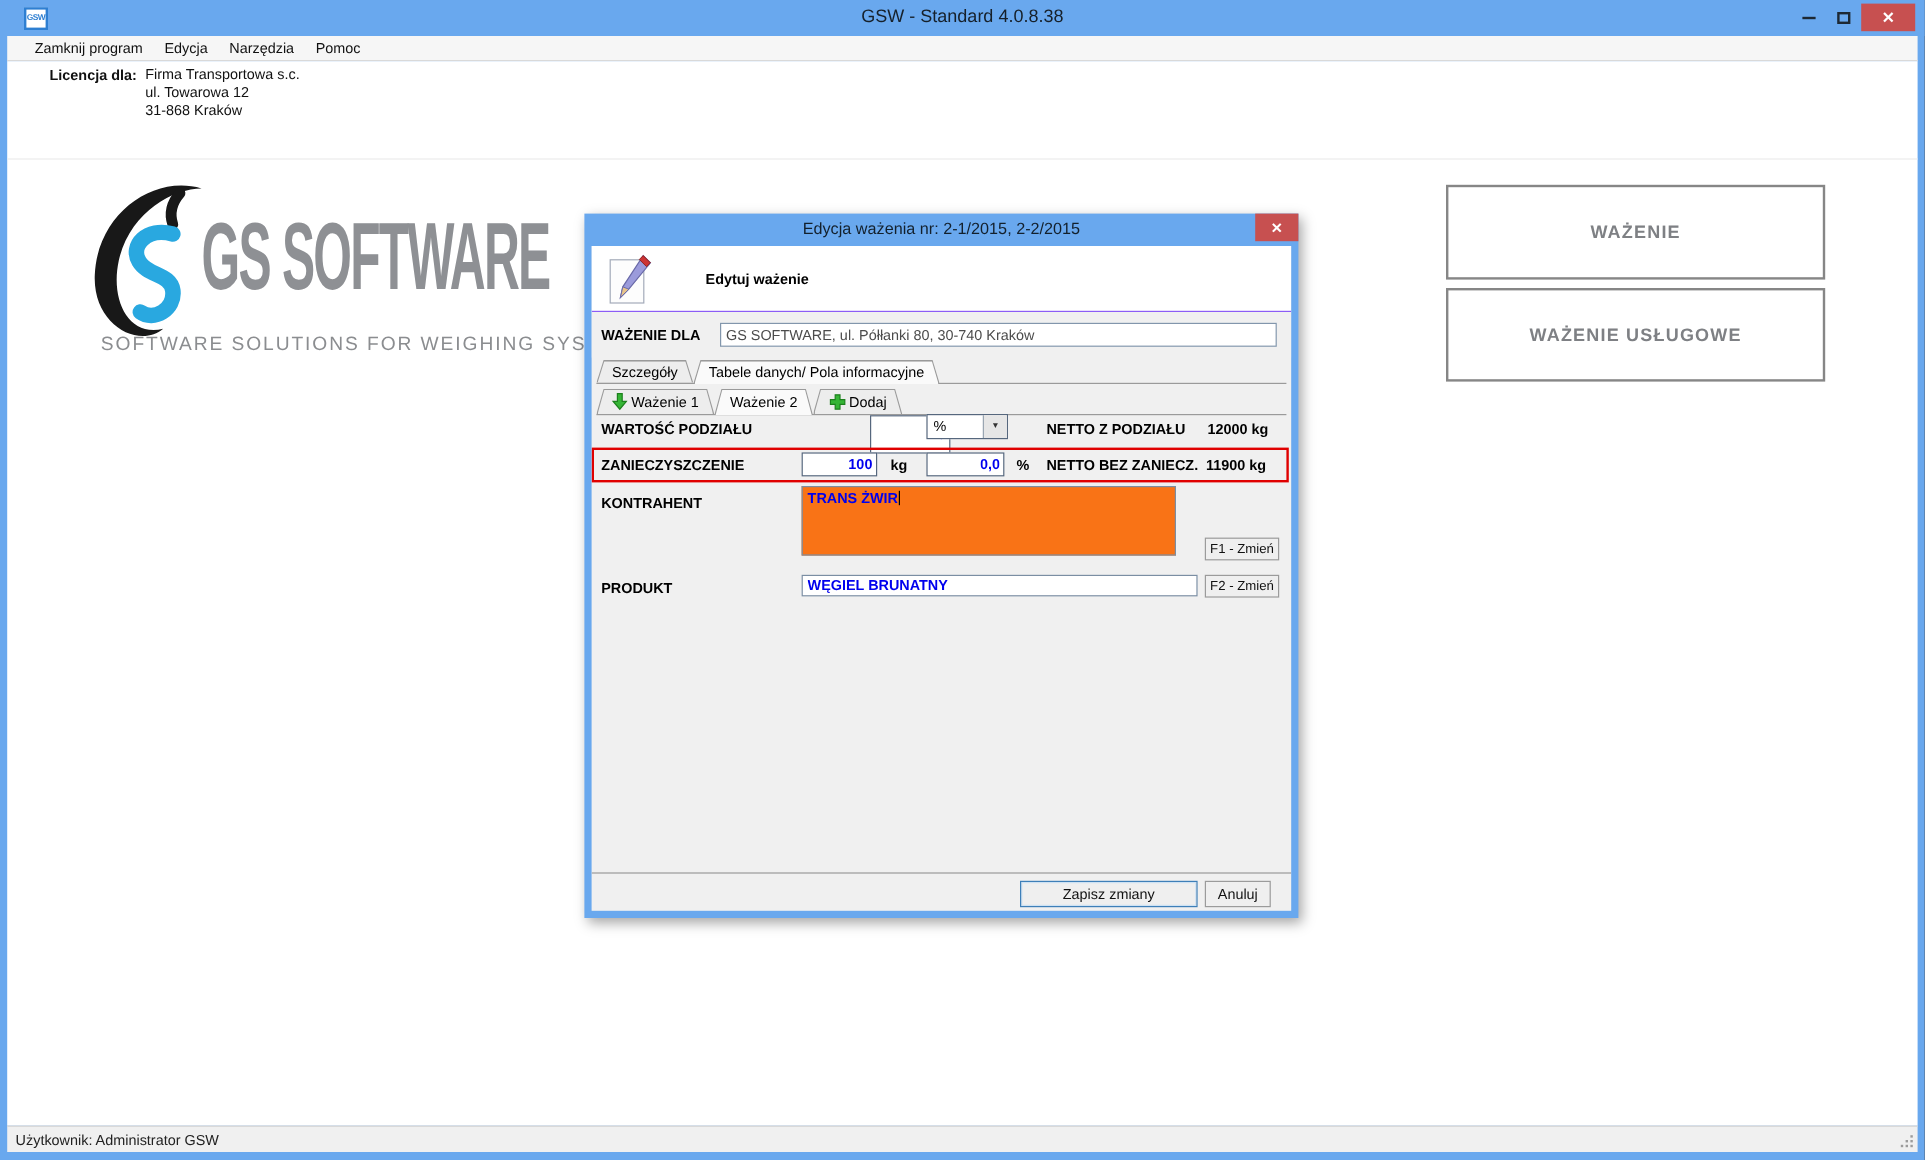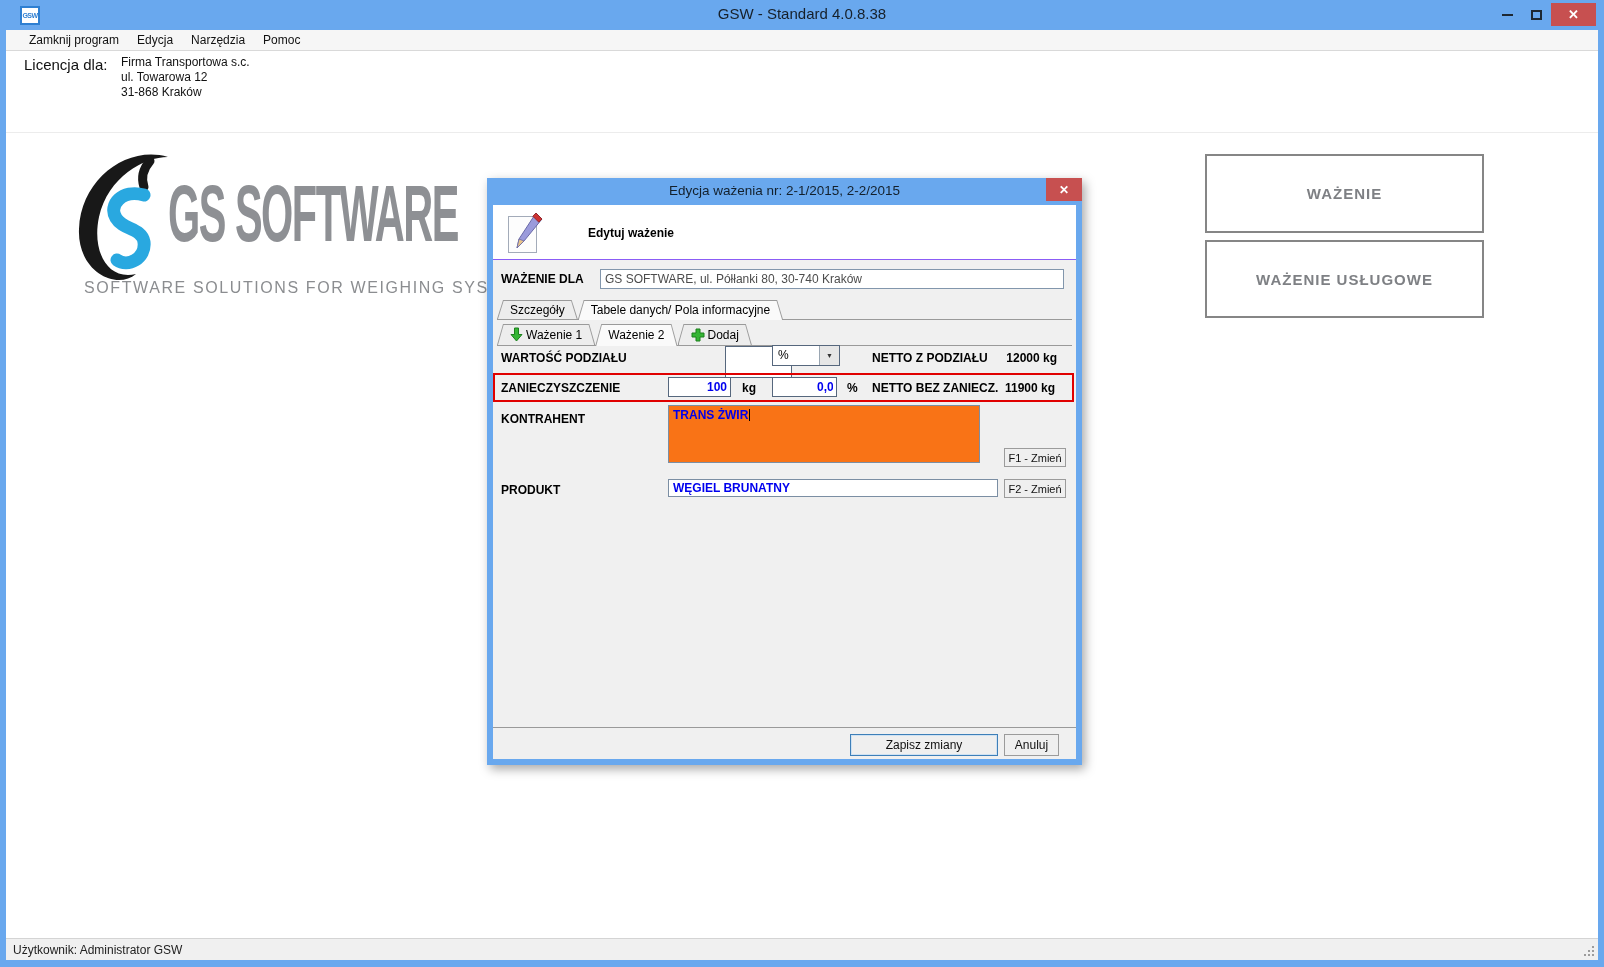--- a/index.html
+++ b/index.html
@@ -25,32 +25,32 @@
 
   
   .menubar{position:absolute; top:30px; left:6px; right:6px; height:21px; background:#f6f6f6;
     border-bottom:1px solid #d9d9d9; display:flex; align-items:center; padding-left:14px;}
   .menu-item{font-size:12px; color:#111; padding:0 9px; line-height:20px;}
 
   
   .client{position:absolute; top:51px; left:6px; right:6px; bottom:29px; background:#fff;}
   .license{position:absolute; left:0; right:0; top:0; height:82px; border-bottom:1px solid #ececec; padding:4px 0 0 18px;}
   .lic-row{display:flex;}
-  .lic-label{font-size:15px; font-weight:normal; color:#111; width:90px; padding-top:1px;}
+  .lic-label{font-size:12px; font-weight:bold; color:#111; width:90px; padding-top:1px;text-align:right;}
   .lic-lines{font-size:12px; color:#111; line-height:15px; margin-left:7px;}
 
   
   .logo{position:absolute; left:66px; top:100px; width:390px; height:160px;}
   .logo-mark{position:absolute; left:0; top:0;}
   .logo-brand{position:absolute; left:96px; top:16px; font-size:56px; font-weight:bold; color:#8e9094;
     transform:scale(0.74,1.42); transform-origin:top left; letter-spacing:-2px; white-space:nowrap;}
   .logo-tagline{position:absolute; left:12px; top:128px; font-size:16px; color:#8b8d90; letter-spacing:1.6px; white-space:nowrap;}
 
   
-  .big-btn{position:absolute; left:1199px; width:279px; background:#fff; border:2px solid #868686;
+  .big-btn{position:absolute; left:1199px; width:316px; background:#fff; border:2px solid #868686;
     color:#7e8084; font-size:15px; font-weight:bold; letter-spacing:1px; cursor:pointer;}
   #btn-wazenie{top:103px; height:79px;}
   #btn-wazenie-uslugowe{top:189px; height:78px;}
 
   
   .dialog{position:absolute; left:481px; top:127px; width:595px; height:587px; background:var(--titlebar);
     box-shadow:3px 4px 10px rgba(0,0,0,0.35);}
   .dlg-titlebar{position:absolute; top:0; left:0; right:0; height:27px;}
   .dlg-title{position:absolute; left:0; right:0; top:5px; text-align:center; font-size:13.5px; color:#13202c;}
   .dlg-close{position:absolute; right:0; top:0; width:36px; height:23px; background:var(--close-red);

